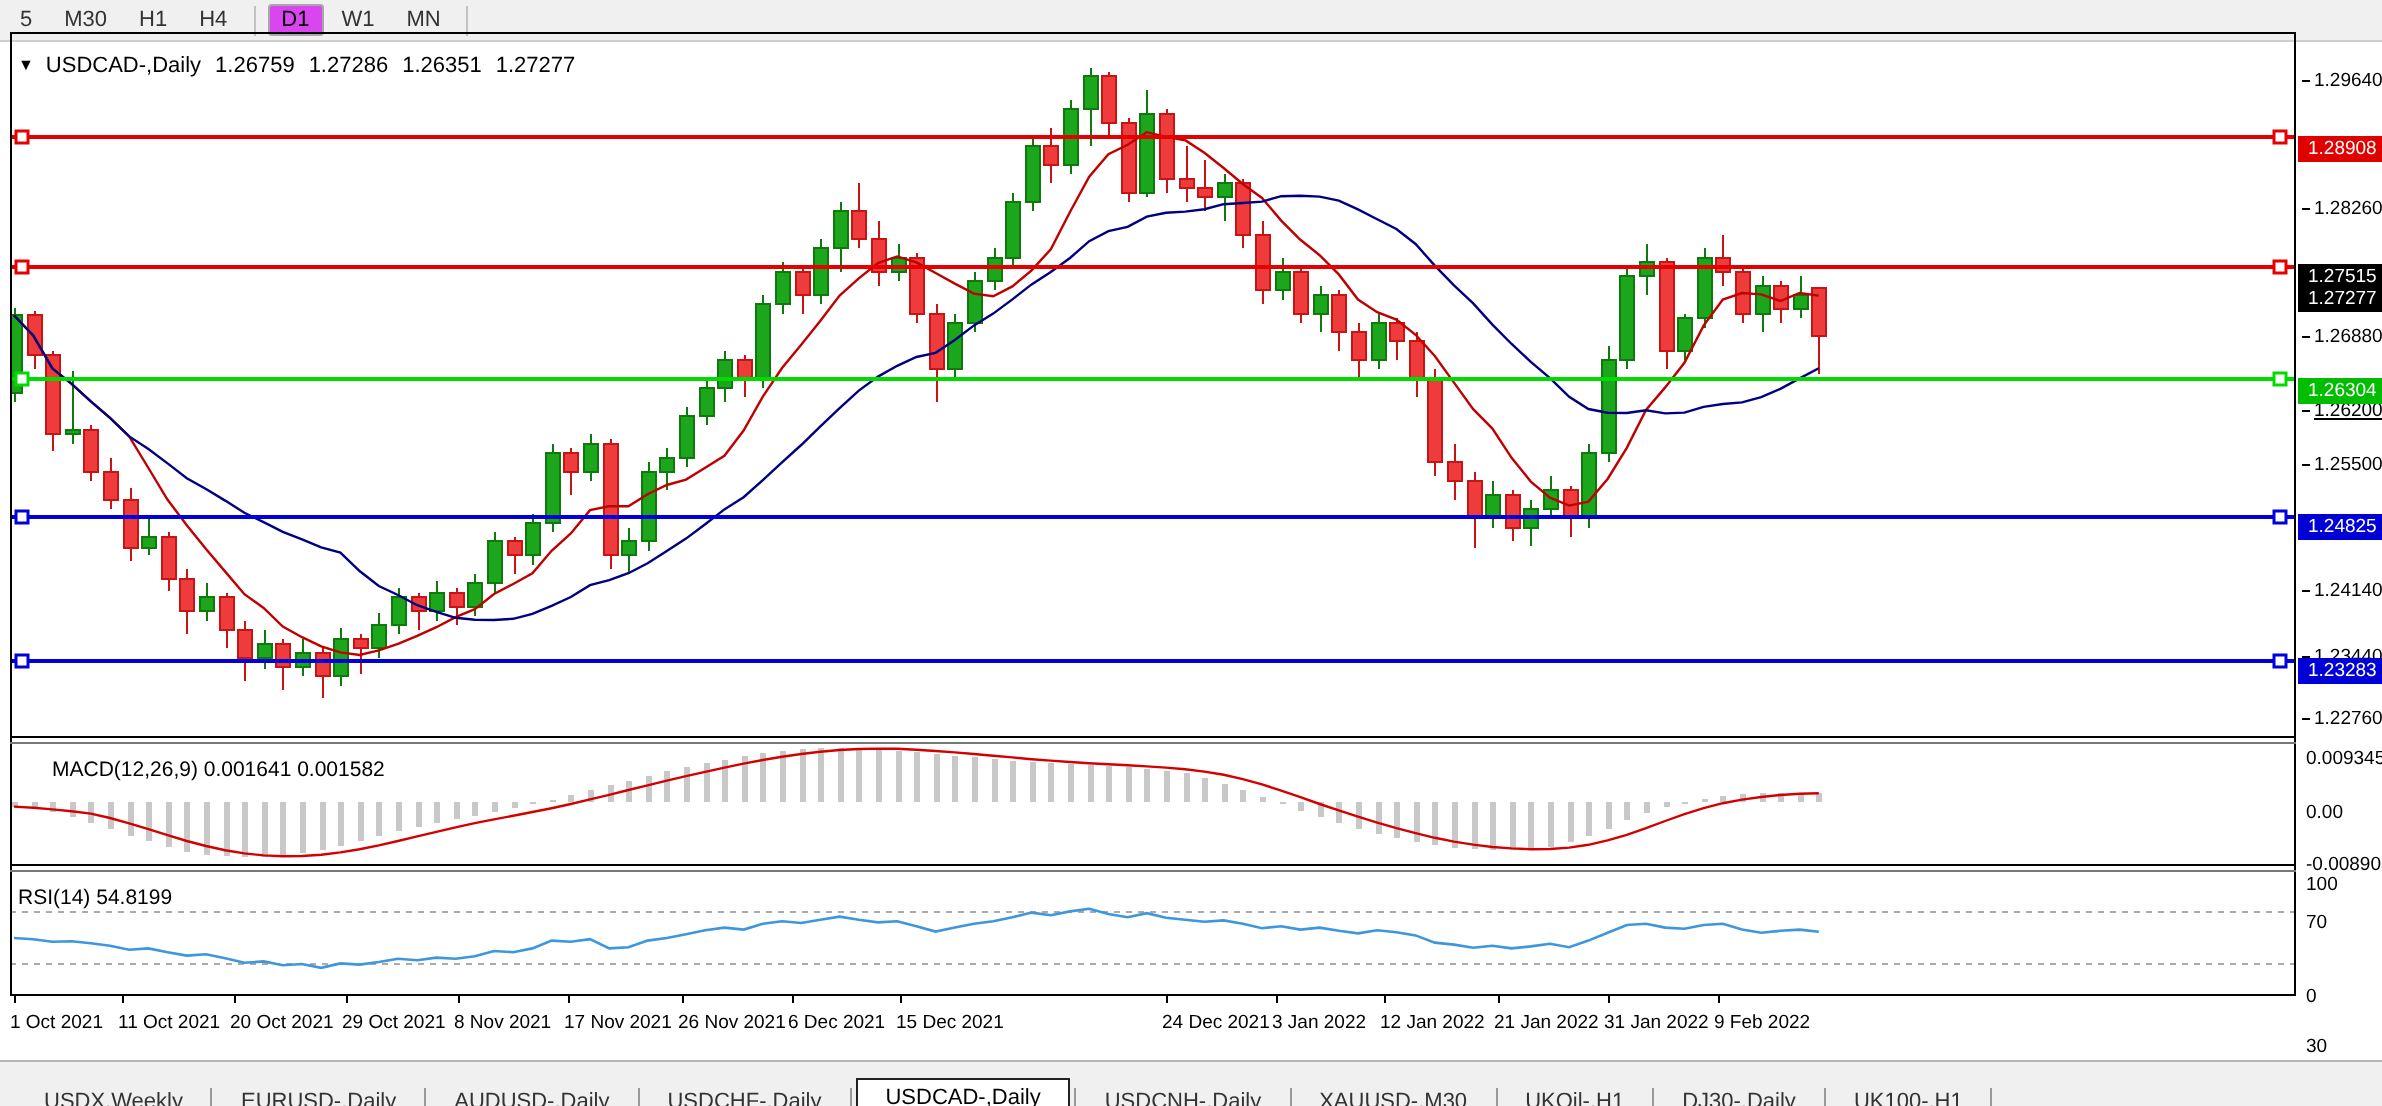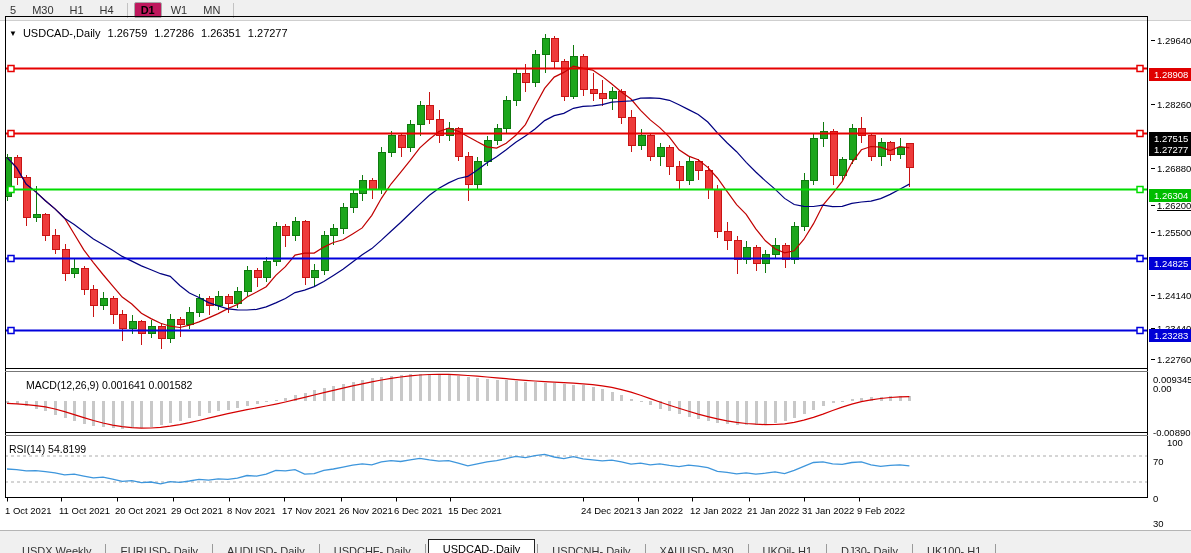--- a/index.html
+++ b/index.html
@@ -2,21 +2,21 @@
 <html><head>
 <meta charset="utf-8">
 <style>
   html,body{margin:0;padding:0;width:1191px;height:553px;overflow:hidden;
     font-family:"Liberation Sans",sans-serif;background:#f0f0f0;}
   #app{position:absolute;inset:0;}
   
   #toolbar{position:absolute;left:0;top:0;width:1191px;height:21px;background:#f0f0f0;
     border-bottom:1px solid #cfcfcf;display:flex;align-items:center;padding-left:2px;box-sizing:border-box;}
   .tf{font-size:11px;color:#333;padding:2px 7px;margin:0 1px;cursor:default;}
-  .tf.active{background:#be185d;border:1px solid #a8a8a8;border-radius:2px;color:#000;padding:1px 6px;font-weight:bold;}
+  .tf.active{background:#d946ef;border:1px solid #a8a8a8;border-radius:2px;color:#000;padding:1px 6px;}
   .tf-sep{width:1px;height:15px;background:#c2c2c2;margin:0 5px;}
   
   #chart-bg{position:absolute;left:0;top:21px;width:1191px;height:509px;background:#ffffff;}
   #chart-canvas{position:absolute;left:5px;top:16px;width:1009px;height:507px;}
   #chart-header{position:absolute;left:9px;top:27px;font-size:11px;color:#000;white-space:nowrap;}
   #chart-header .arr{font-size:8px;color:#000;margin-right:6px;vertical-align:1px;}
   #chart-header span.num{margin-left:7px;}
   .panel-label{position:absolute;left:9px;font-size:10.5px;color:#000;white-space:nowrap;}
   #macd-label{top:379px;padding-left:17px;}
   #rsi-label{top:443px;}
@@ -440,23 +440,23 @@
       <div class="ptick" style="top: 267.305px;">1.24140</div>
       <div class="ptick" style="top: 299.862px;">1.23440</div>
       <div class="ptick" style="top: 331.489px;">1.22760</div>
       <div class="pbadge" style="top: 45.5453px; background: rgb(224, 0, 0);">1.28908</div>
       <div class="pbadge" style="top: 110.334px; background: #000000;">1.27515</div>
       <div class="pbadge" style="top: 121.403px; background: rgb(0, 0, 0);">1.27277</div>
       <div class="pbadge" style="top: 166.657px; background: rgb(0, 189, 0);">1.26304</div>
       <div class="pbadge" style="top: 235.446px; background: rgb(0, 0, 214);">1.24825</div>
       <div class="pbadge" style="top: 307.164px; background: rgb(0, 0, 214);">1.23283</div>
       <div class="iax" style="top: 351.993px; font-size: 9.5px;">0.009345</div>
-      <div class="iax" style="top: 361px; font-size: 9.5px;">0.00</div>
+      <div class="iax" style="top: 379px; font-size: 9.5px;">0.00</div>
       <div class="iax" style="top: 404.73px; font-size: 9.5px;">-0.008903</div>
-      <div class="iax" style="top: 414.5px; font-size: 9.5px; margin-left: 14px;">100</div>
+      <div class="iax" style="top: 414.5px; font-size: 9.5px;">100</div>
       <div class="iax" style="top: 434px; font-size: 9.5px;">70</div>
       <div class="iax" style="top: 460px; font-size: 9.5px; margin-top: 36px;">30</div>
       <div class="iax" style="top: 471px; font-size: 9.5px;">0</div>
     </div>
   <div id="tabbar">
     <div id="tabs">
         <span class="tab">USDX,Weekly</span>
         <span class="tabdiv"></span>
         <span class="tab">EURUSD-,Daily</span>
         <span class="tabdiv"></span>

